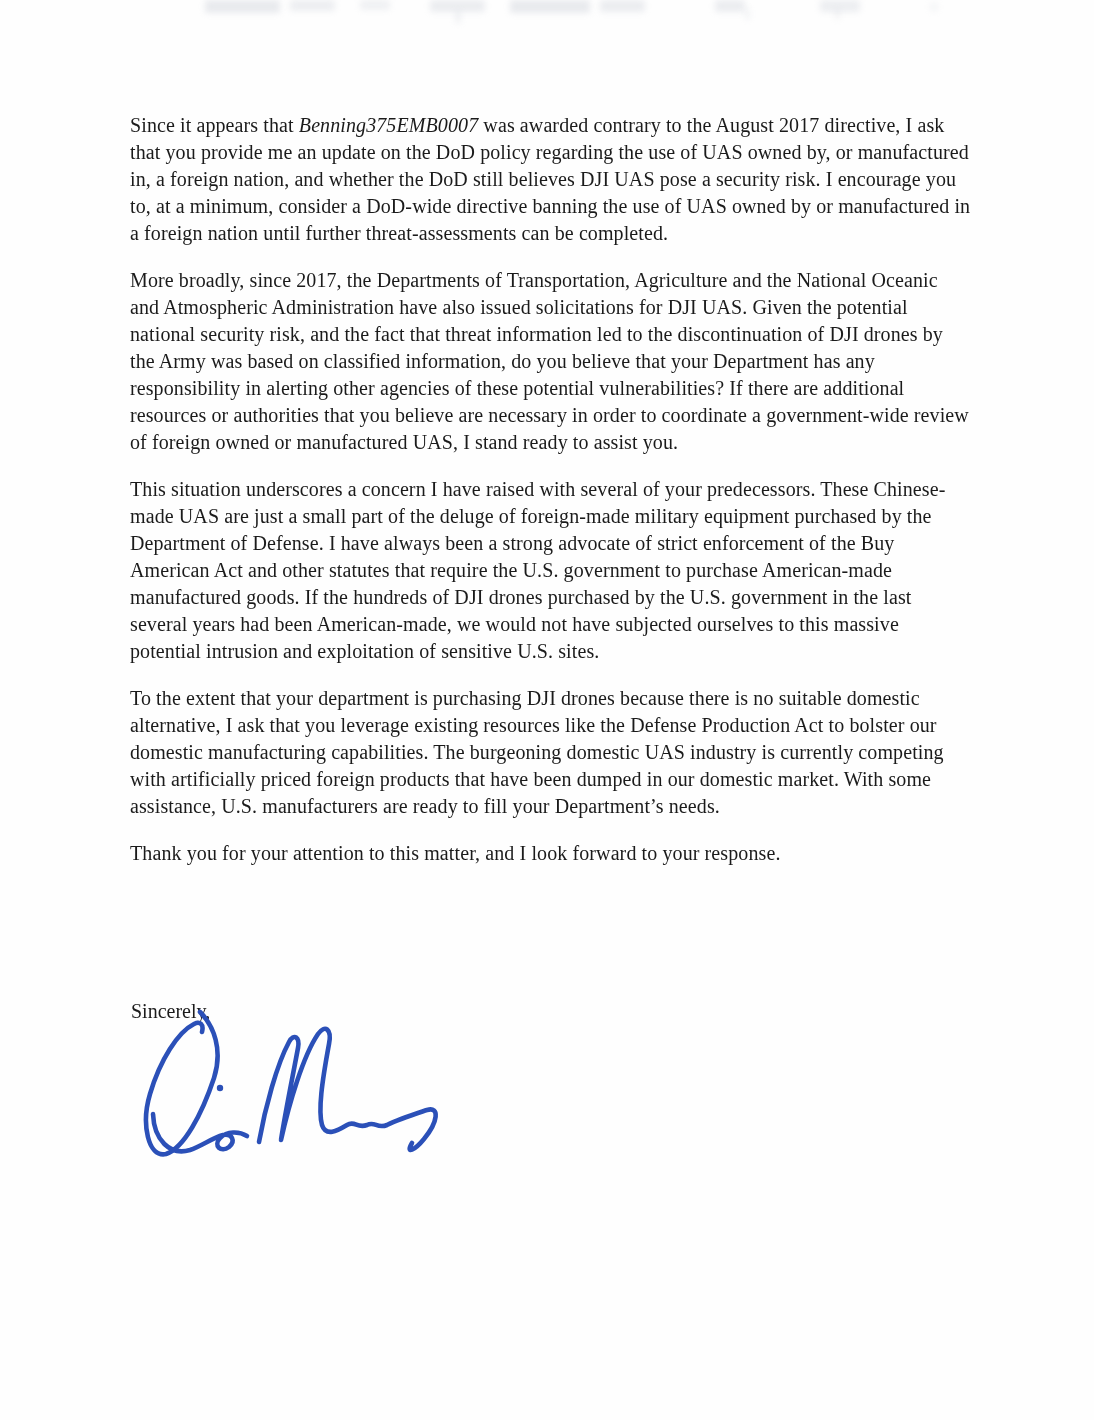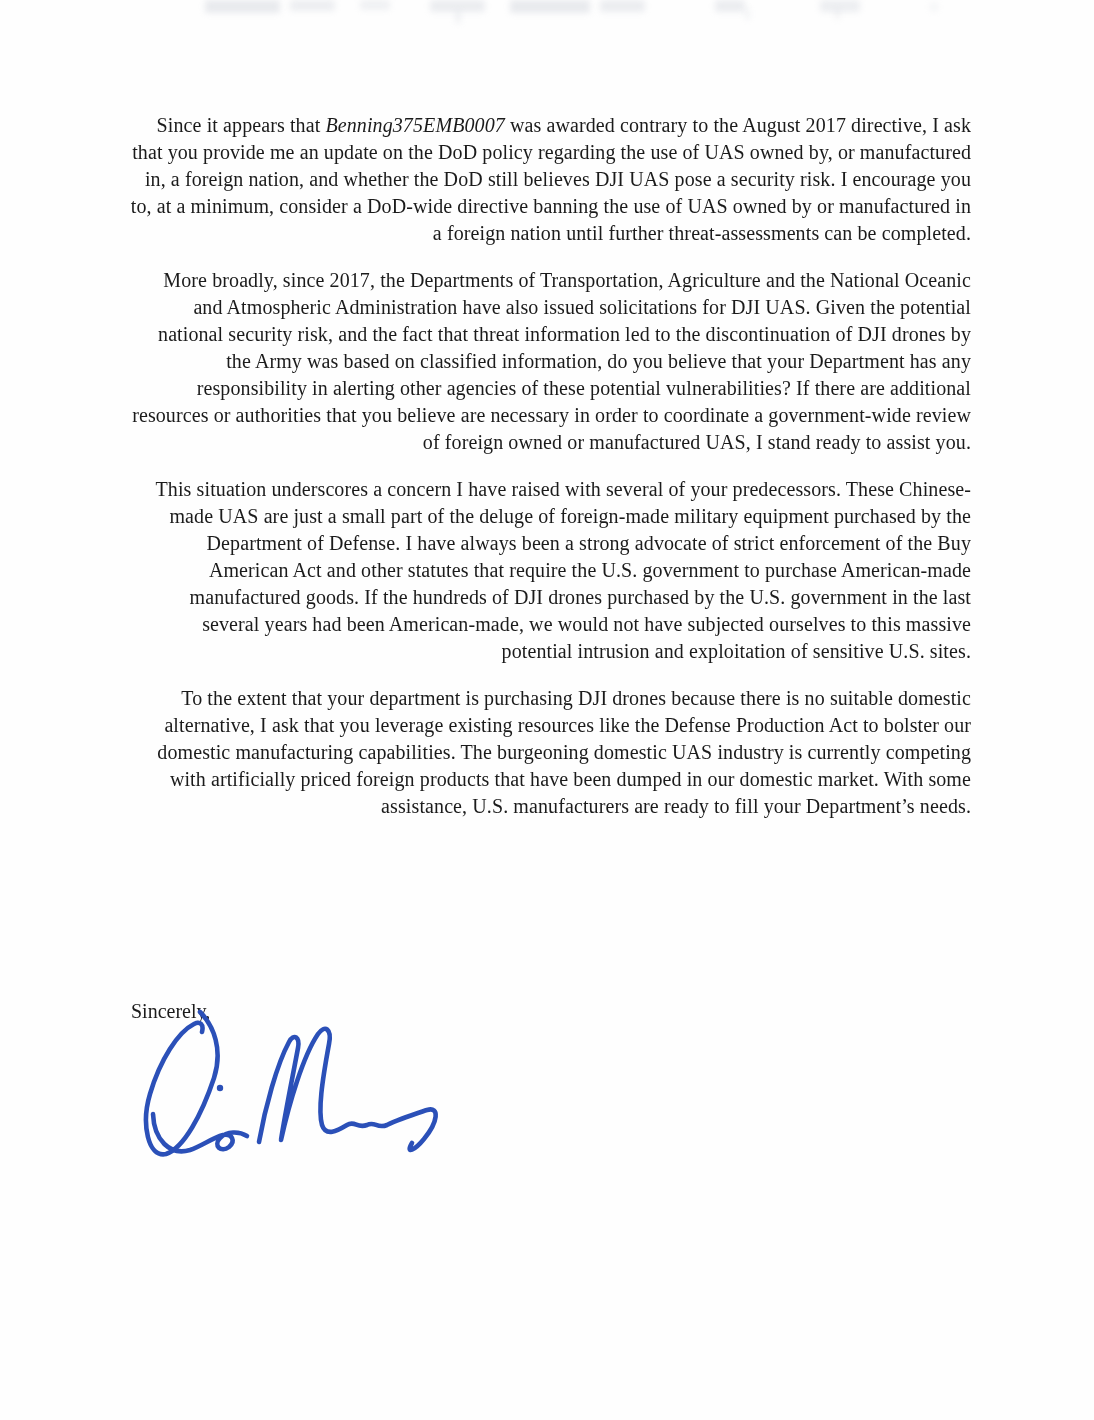--- a/index.html
+++ b/index.html
@@ -25,21 +25,21 @@
   .letter-body {
     position: absolute;
     left: 130px;
     top: 112px;
     width: 841px;
     font-size: 20px;
     line-height: 27px;
     letter-spacing: 0.1px;
     text-align: left;
   }
-  .letter-body p { margin: 0 0 20px 0; text-align: right; }
+  .letter-body p { margin: 0 0 20px 0; }
   .letter-body em { font-style: italic; }
   .valediction {
     position: absolute;
     left: 131px;
     top: 998px;
     font-size: 20px;
     line-height: 27px;
   }
   .signature-svg {
     position: absolute;
@@ -72,20 +72,21 @@
   <div class="artifact" style="left:745px; top:8px; width:5px; height:12px; opacity:.16;"></div>
   <div class="artifact" style="left:820px; top:0; width:40px;  height:12px; opacity:.24;"></div>
   <div class="artifact" style="left:835px; top:8px; width:5px; height:12px; opacity:.15;"></div>
   <div class="artifact" style="left:930px; top:2px; width:8px; height:10px; opacity:.12;"></div>
 
   <div class="letter-body">
     <p><span>Since it appears that </span><em>Benning375EMB0007</em><span> was awarded contrary to the August 2017 directive, I ask that you provide me an update on the DoD policy regarding the use of UAS owned by, or manufactured in, a foreign nation, and whether the DoD still believes DJI UAS pose a security risk.  I encourage you to, at a minimum, consider a DoD-wide directive banning the use of UAS owned by or manufactured in a foreign nation until further threat-assessments can be completed.</span></p>
     <p>More broadly, since 2017, the Departments of Transportation, Agriculture and the National Oceanic and Atmospheric Administration have also issued solicitations for DJI UAS.  Given the potential national security risk, and the fact that threat information led to the discontinuation of DJI drones by the Army was based on classified information, do you believe that your Department has any responsibility in alerting other agencies of these potential vulnerabilities? If there are additional resources or authorities that you believe are necessary in order to coordinate a government-wide review of foreign owned or manufactured UAS, I stand ready to assist you.</p>
     <p>This situation underscores a concern I have raised with several of your predecessors.  These Chinese-made UAS are just a small part of the deluge of foreign-made military equipment purchased by the Department of Defense. I have always been a strong advocate of strict enforcement of the Buy American Act and other statutes that require the U.S. government to purchase American-made manufactured goods.  If the hundreds of DJI drones purchased by the U.S. government in the last several years had been American-made, we would not have subjected ourselves to this massive potential intrusion and exploitation of sensitive U.S. sites.</p>
     <p>To the extent that your department is purchasing DJI drones because there is no suitable domestic alternative, I ask that you leverage existing resources like the Defense Production Act to bolster our domestic manufacturing capabilities.  The burgeoning domestic UAS industry is currently competing with artificially priced foreign products that have been dumped in our domestic market.  With some assistance, U.S. manufacturers are ready to fill your Department’s needs.</p>
+    <p>Thank you for your attention to this matter, and I look forward to your response.</p>
   </div>
 
   <div class="valediction">Sincerely,</div>
 
   <svg class="signature-svg" viewBox="0 0 330 175" fill="none" xmlns="http://www.w3.org/2000/svg">
     <g stroke="#2b50b8" stroke-width="4.6" stroke-linecap="round" stroke-linejoin="round" fill="none">
 
       <path d="M 74,10
                C 88,24 97,48 88,76
                C 76,112 58,146 40,152

